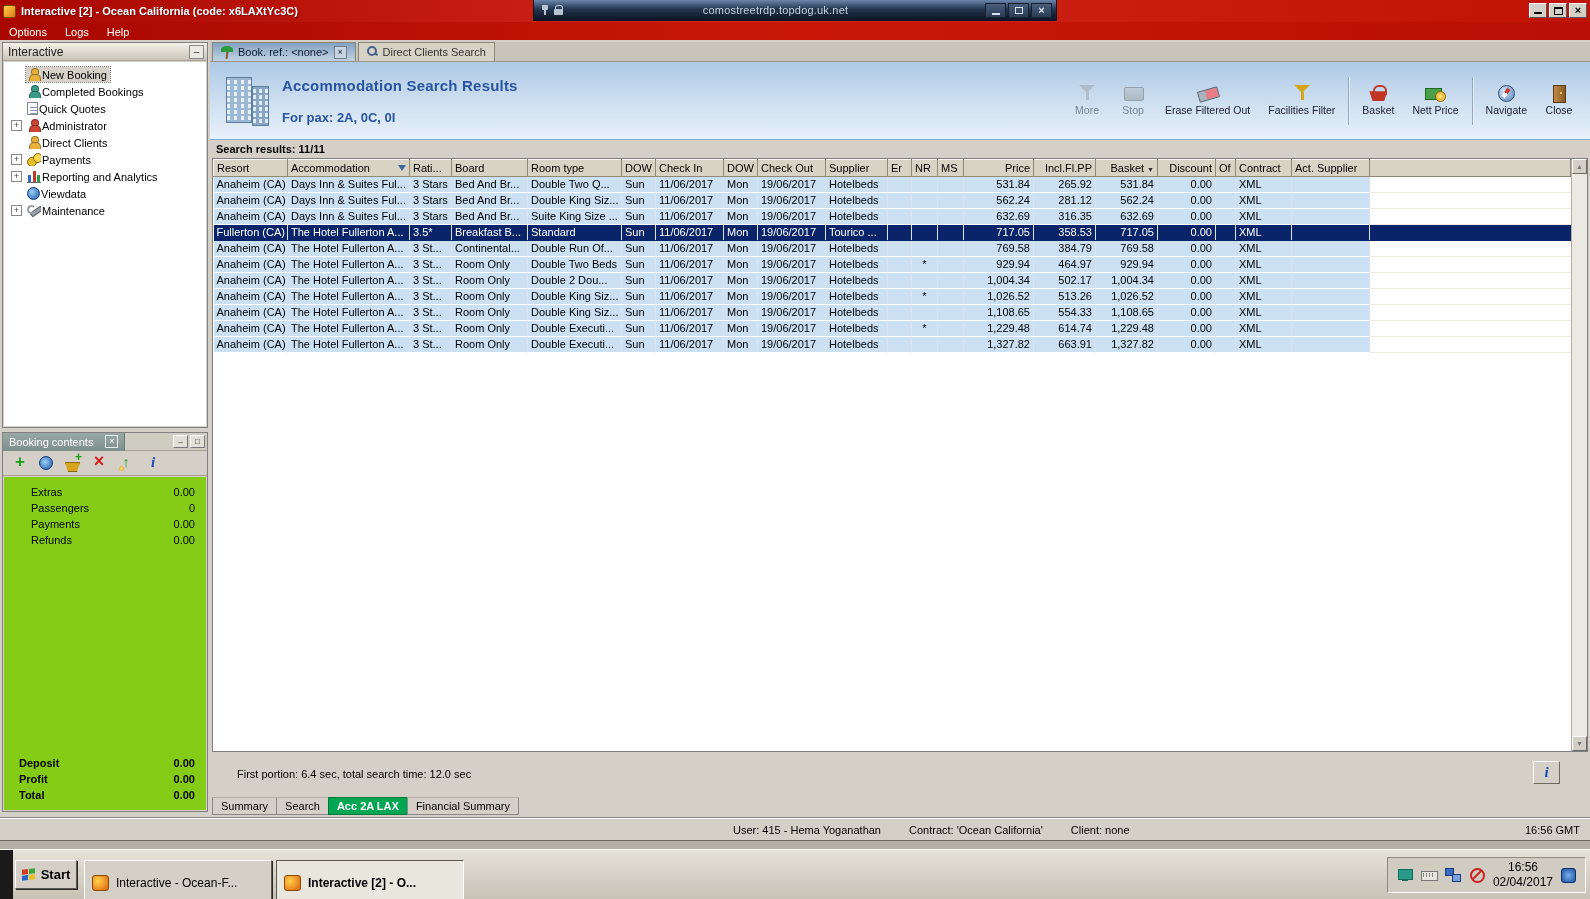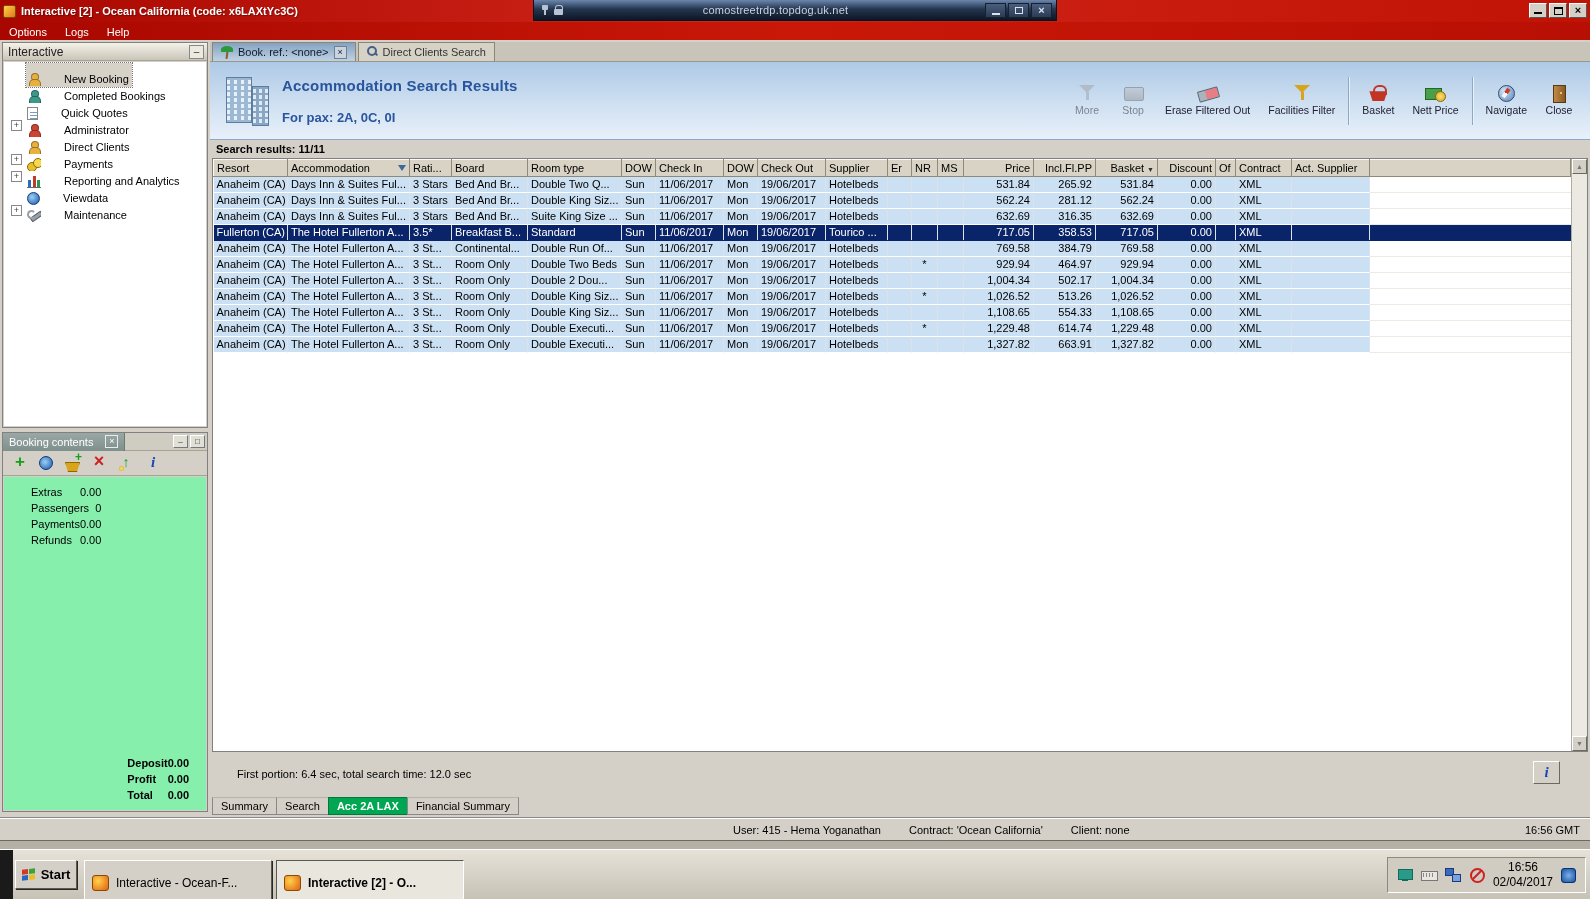--- a/index.html
+++ b/index.html
@@ -38,21 +38,21 @@
   
   .panel{position:absolute;left:2px;width:206px;border:1px solid #808080;background:#d4d0c8}
   .panel-interactive{top:42px;height:386px}
   .panel-hdr{height:18px;background:linear-gradient(180deg,#f4f1e8,#cac5b8);border-bottom:1px solid #a8a294;display:flex;align-items:center;padding:0 3px;font-size:12px;color:#222}
   .panel-hdr .hdr-label{flex:1;padding-left:2px}
   .collapse-btn{width:15px;height:14px;border:1px solid #888;background:#ece9e0;font-size:10px;line-height:11px;text-align:center;color:#333}
   .tree{position:absolute;top:19px;bottom:1px;left:1px;right:1px;background:#fff;overflow:hidden;padding-top:4px}
   .tree-item{display:flex;align-items:center;height:17px;padding-left:7px}
   .expander{width:11px;height:11px;margin-right:4px;flex:none;font-size:9px;line-height:9px;text-align:center;color:#444}
   .expander.has{border:1px solid #888;background:#fff}
-  .item-body{display:flex;align-items:center;gap:23px;padding:10px 3px 1px 1px}
+  .item-body{display:flex;align-items:center;gap:1px;padding:1px 3px 1px 1px}
   .tree-item.selected .item-body{background:#d6d2c8;outline:1px dotted #777}
 
   
   .mi{width:14px;height:13px;display:inline-block;position:relative;flex:none;overflow:hidden}
   .mi-person::before{content:'';position:absolute;left:4px;top:0;width:6px;height:6px;border-radius:50%;background:var(--c,#e0a040);border:1px solid rgba(0,0,0,.35)}
   .mi-person::after{content:'';position:absolute;left:2px;top:6px;width:10px;height:7px;border-radius:5px 5px 2px 2px;background:var(--c,#e0a040);border:1px solid rgba(0,0,0,.35)}
   .mi-gold{--c:#e8b03c}.mi-red{--c:#cc4433}.mi-teal{--c:#3a9a8a}
   .mi-coins::before{content:'';position:absolute;left:0;top:4px;width:8px;height:8px;border-radius:50%;background:#e8c02c;border:1px solid #8a6a00}
   .mi-coins::after{content:'';position:absolute;left:6px;top:0;width:8px;height:8px;border-radius:50%;background:#f8d84c;border:1px solid #8a6a00}
   .mi-chart{border-bottom:1px solid #666}
@@ -65,21 +65,21 @@
   .mi-wrench::after{content:'';position:absolute;left:0;top:1px;width:5px;height:5px;border:2px solid #9aa0a8;border-radius:50%;border-right-color:transparent}
 
   
   .panel-booking{top:432px;height:380px}
   .bc-hdr{height:18px;background:#cfccc2;display:flex;align-items:center;border-bottom:1px solid #a8a294}
   .bc-tab{height:18px;display:flex;align-items:center;gap:12px;padding:0 6px;background:linear-gradient(180deg,#9aa8a4,#7e908c);color:#fff;border-right:1px solid #6a7a76;font-size:11px}
   .bc-close{width:13px;height:13px;border:1px solid #e8eef0;color:#fff;font-size:9px;line-height:11px;text-align:center}
   .bc-winbtns{margin-left:auto;display:flex;gap:2px;padding-right:2px}
   .bc-winbtn{width:15px;height:13px;background:#e2dfd6;border:1px solid;border-color:#fff #777 #777 #fff;font-size:8px;text-align:center;line-height:11px;color:#222}
   .bc-toolbar{height:25px;background:#d4d0c8;display:flex;align-items:center;gap:11px;padding-left:9px;border-bottom:1px solid #a8a294}
-  .bc-body{position:absolute;top:44px;bottom:1px;left:1px;right:1px;background:#86efac;display:flex;flex-direction:row}
+  .bc-body{position:absolute;top:44px;bottom:1px;left:1px;right:1px;background:#84cc16;display:flex;flex-direction:column}
   .bc-list{padding-top:7px}
   .bc-row{display:flex;height:16px;align-items:center;padding:0 11px 0 27px}
   .bc-row .bc-value{margin-left:auto}
   .bc-totals{margin-top:auto;padding-bottom:7px;font-weight:bold}
   .bc-totals .bc-row{padding-left:15px}
 
   .bci{display:inline-block;width:16px;height:16px;position:relative;text-align:center;flex:none}
   .bci-add::before{content:'+';color:#17a017;font-size:17px;font-weight:bold;line-height:14px}
   .bci-globe{border-radius:50%;background:radial-gradient(circle at 5px 5px,#9ad0f4,#1a55a8);border:1px solid #0c3a78;width:14px;height:14px}
   .bci-basket::before{content:'';position:absolute;left:1px;top:7px;width:13px;height:8px;background:#d8a41c;border:1px solid #8a6a00;clip-path:polygon(0 0,100% 0,80% 100%,20% 100%)}

